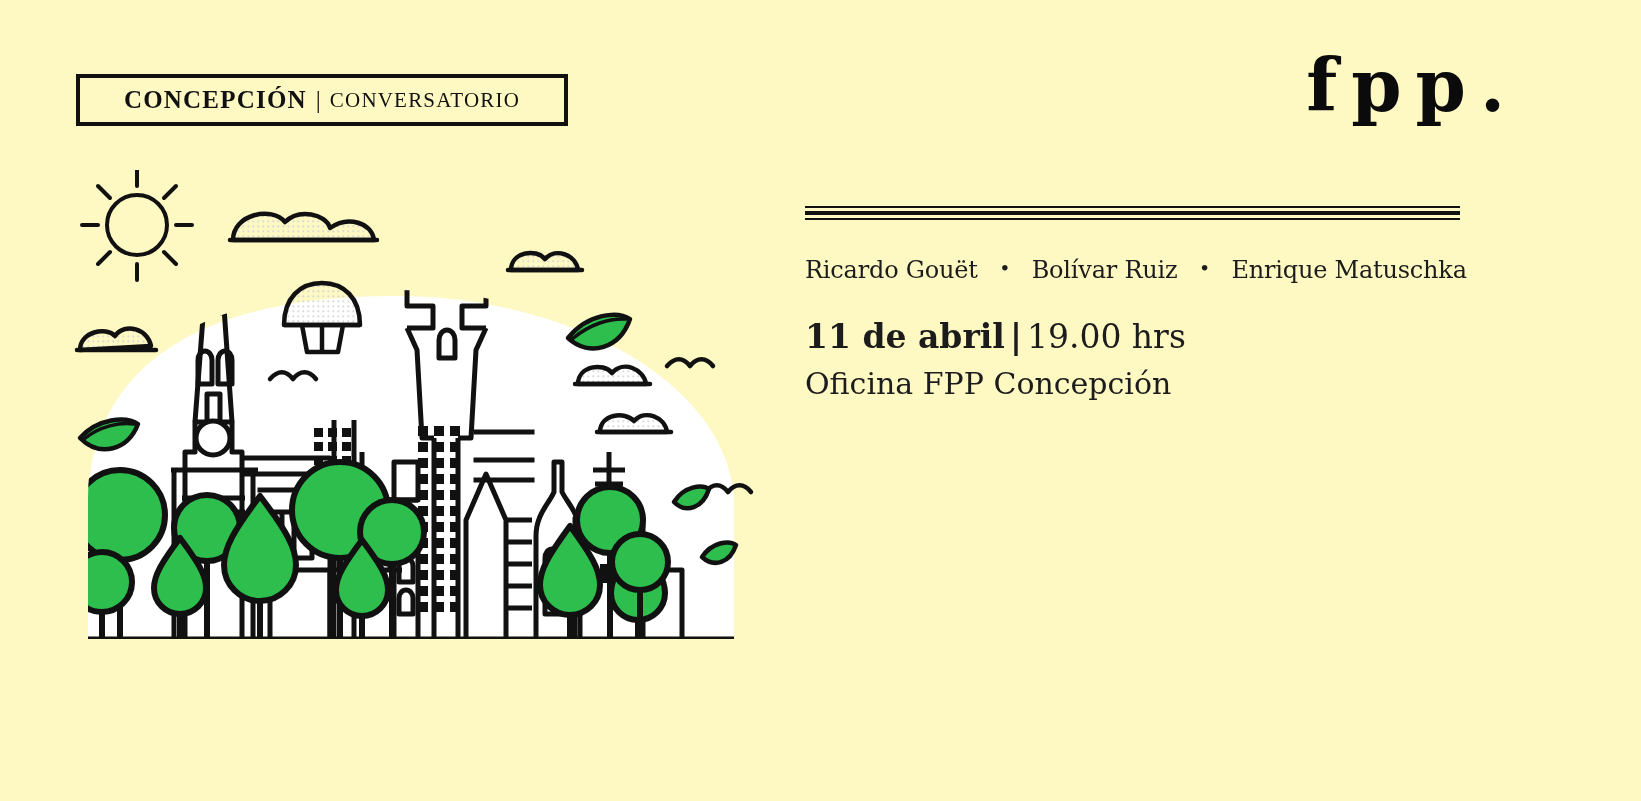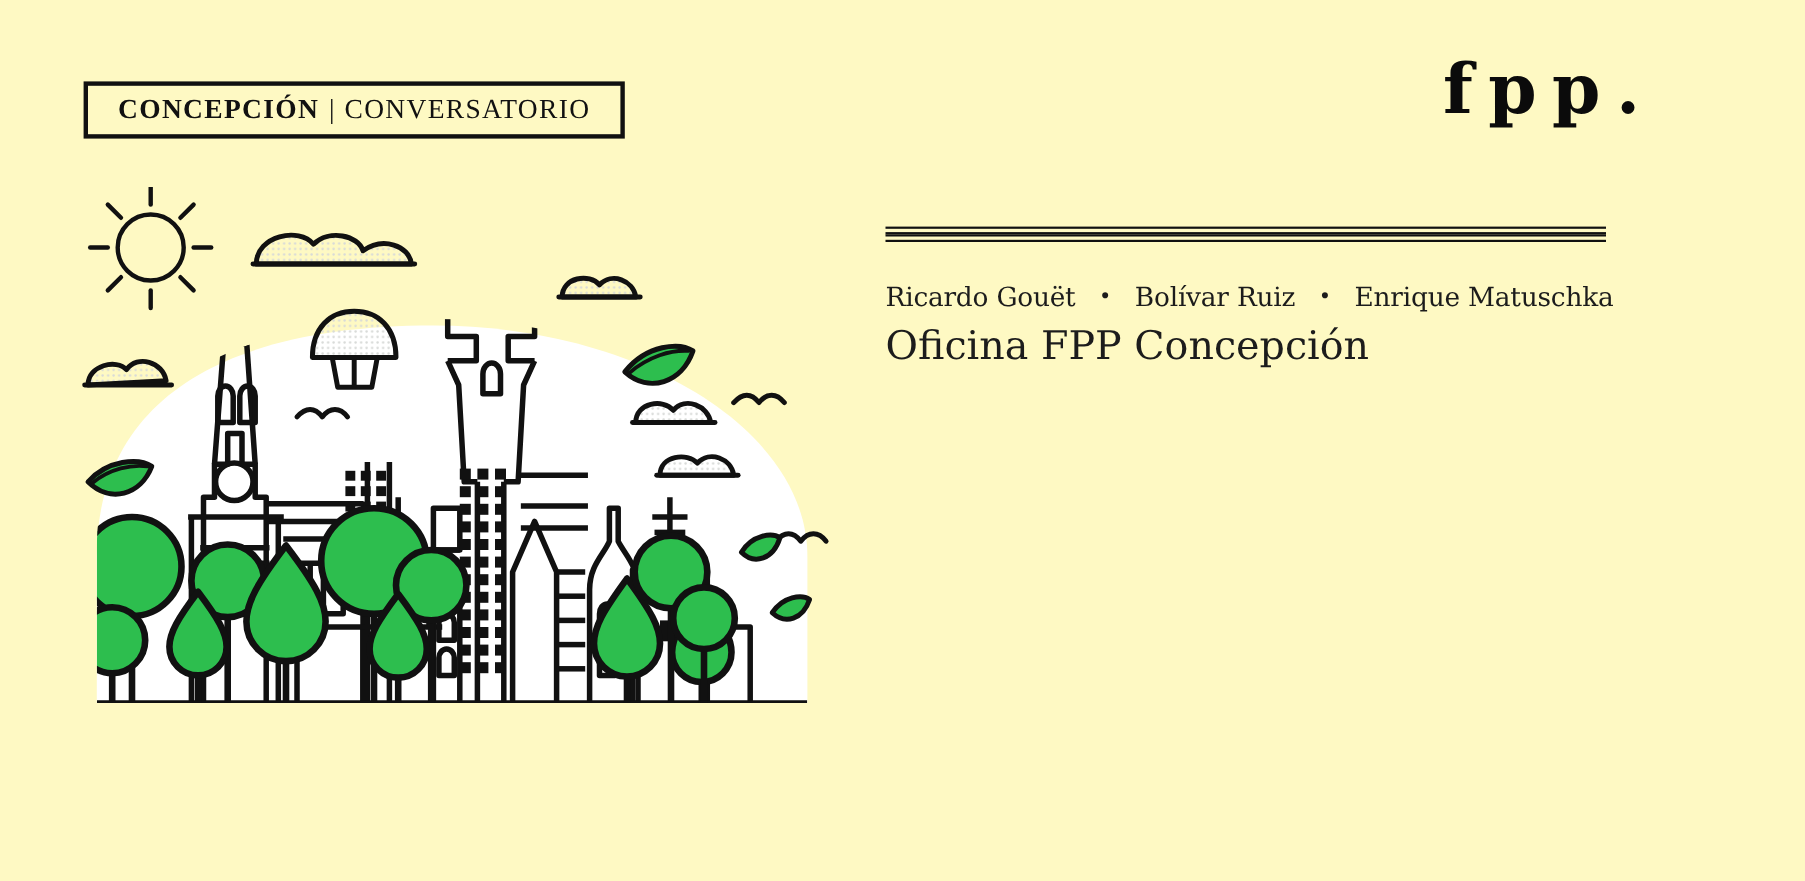--- a/index.html
+++ b/index.html
@@ -40,33 +40,33 @@
   #badge .b-sep {
     font-family: "Liberation Serif", serif;
     font-weight: 400;
     font-size: 25px;
     color: #111111;
     margin: 0 9px;
   }
   #badge .b-light {
     font-family: "Liberation Serif", serif;
     font-weight: 400;
-    font-size: 25px;
+    font-size: 21px;
     letter-spacing: 1.2px;
     color: #111111;
   }
 
   
   #logo {
     position: absolute;
-    right: 136px;
+    right: 122px;
     top: 50px;
     font-family: "DejaVu Serif", serif;
     font-weight: bold;
-    font-size: 63px;
+    font-size: 72px;
     letter-spacing: 14px;
     color: #0b0b0b;
     line-height: 1;
   }
 
   
   #rightcol {
     position: absolute;
     left: 805px;
     top: 206px;
@@ -125,21 +125,21 @@
     white-space: nowrap;
   }
   #datetime .d-bold { font-weight: bold; }
   #datetime .d-bar  { font-weight: bold; margin: 0 5px; }
   #datetime .d-reg  { font-weight: 400; }
 
   #venue {
     margin-top: 10px;
     font-family: "DejaVu Serif", serif;
     font-weight: 400;
-    font-size: 36px;
+    font-size: 30px;
     color: #1c1c1c;
     white-space: nowrap;
   }
 
   
   #illus {
     position: absolute;
     left: 62px;
     top: 170px;
     width: 730px;
@@ -168,20 +168,23 @@
     <div class="rule-double"></div>
 
     <div id="speakers">
       <span>Ricardo Gouët</span>
       <span class="dot">•</span>
       <span>Bolívar Ruiz</span>
       <span class="dot">•</span>
       <span>Enrique Matuschka</span>
     </div>
 
+    <div id="datetime">
+      <span class="d-bold">11 de abril</span><span class="d-bar">|</span><span class="d-reg">19.00 hrs</span>
+    </div>
 
     <div id="venue">Oficina FPP Concepción</div>
   </div>
 
   <div id="illus">
     <svg viewBox="0 0 730 480" xmlns="http://www.w3.org/2000/svg">
       <defs>
         <pattern id="dots" width="5" height="5" patternUnits="userSpaceOnUse">
           <circle cx="1.3" cy="1.3" r="1.1" fill="#d8dad8"></circle>
         </pattern>

